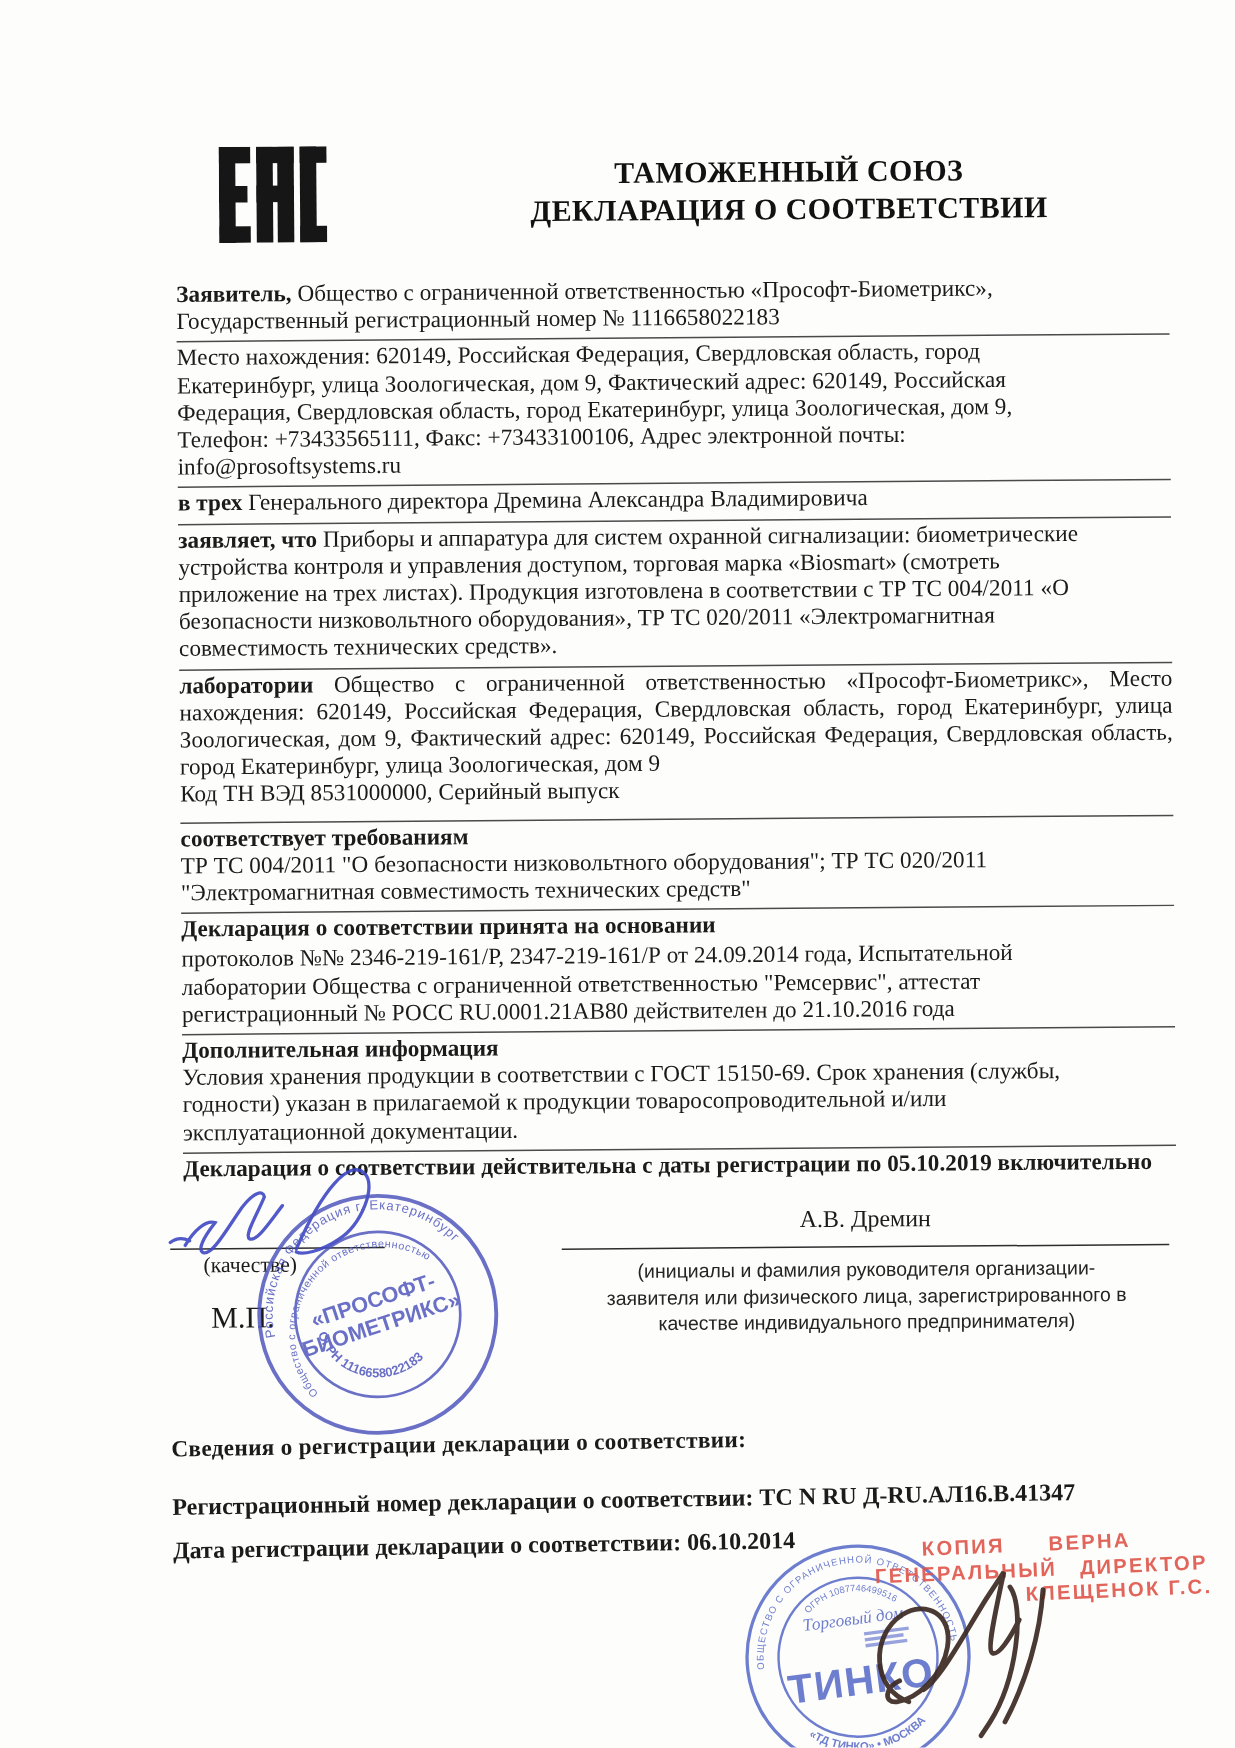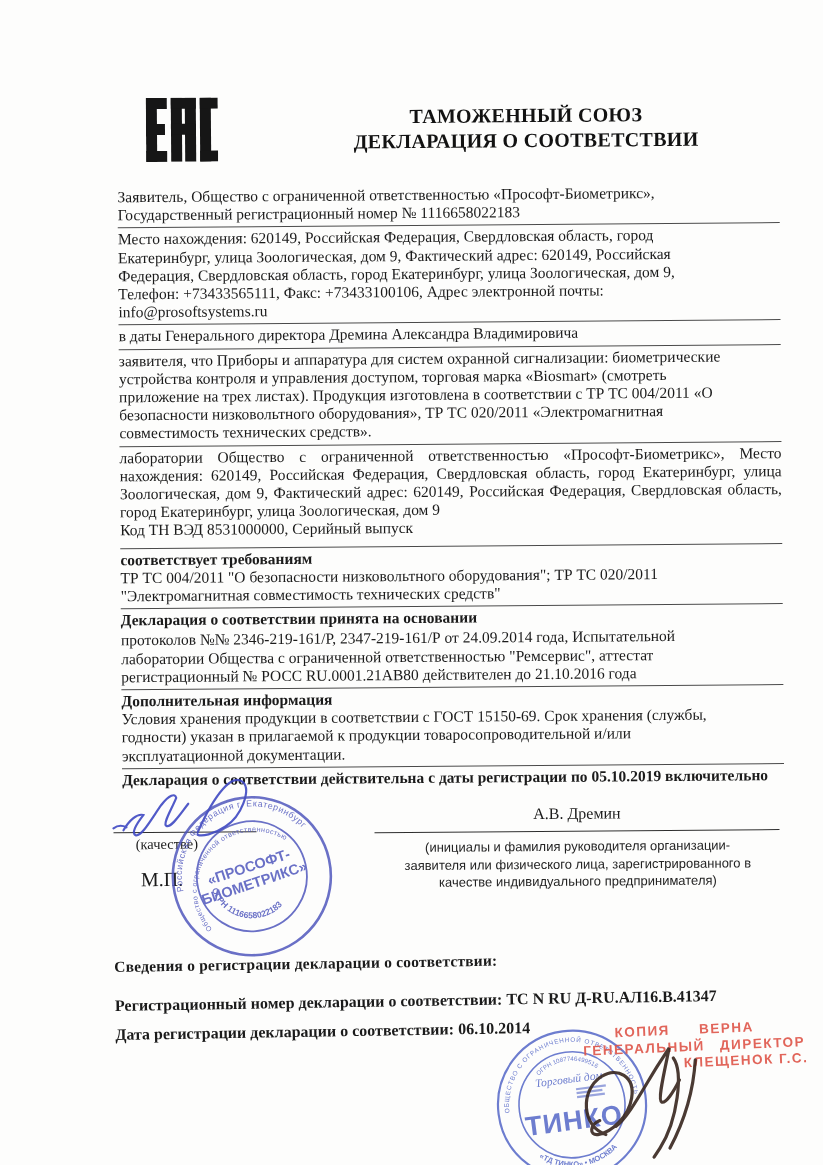--- a/index.html
+++ b/index.html
@@ -11,21 +11,21 @@
   }
   .sheet{position:absolute;inset:0;transform:rotate(-0.45deg);transform-origin:50% 55%;}
   
   .eac{position:absolute;left:150px;top:96px;}
   .title{position:absolute;left:295px;top:104px;width:470px;text-align:center;
     font-weight:bold;font-size:20px;line-height:25px;letter-spacing:.3px;color:#121212;}
   
   .form{position:absolute;left:121px;top:184px;width:662px;font-size:15.5px;line-height:18.2px;}
   .row{padding:2px 0 3px;border-bottom:1px solid #4a4a4a;}
   .row:last-child{border-bottom:none;}
-  .lead{font-weight:normal;}
+  .lead{font-weight:bold;}
   .pre{white-space:pre-line;}
   .just{text-align:justify;}
   .head{font-weight:bold;}
   .row .gap{margin-top:2px;}
   .padb{padding-bottom:8px;}
   .bold-row{font-weight:bold;}
   
   .sigline-l{position:absolute;left:112px;top:830px;width:143px;border-top:1.5px solid #2e2e2e;}
   .podpis{position:absolute;left:134px;top:834px;font-size:14.5px;}
   .mp{position:absolute;left:139px;top:866px;font-size:20px;}
@@ -85,25 +85,25 @@
 
     <div class="row">
       <span class="pre">Место нахождения: 620149, Российская Федерация, Свердловская область, город
 Екатеринбург, улица Зоологическая, дом 9, Фактический адрес: 620149, Российская
 Федерация, Свердловская область, город Екатеринбург, улица Зоологическая, дом 9,
 Телефон: +73433565111, Факс: +73433100106, Адрес электронной почты:
 info@prosoftsystems.ru</span>
     </div>
 
     <div class="row">
-      <span class="lead">в даты</span><span class="pre"> Генерального директора Дремина Александра Владимировича</span>
-    </div>
-
-    <div class="row">
-      <span class="lead">заявителя, что</span><span class="pre"> Приборы и аппаратура для систем охранной сигнализации: биометрические
+      <span class="lead">в трех</span><span class="pre"> Генерального директора Дремина Александра Владимировича</span>
+    </div>
+
+    <div class="row">
+      <span class="lead">заявляет, что</span><span class="pre"> Приборы и аппаратура для систем охранной сигнализации: биометрические
 устройства контроля и управления доступом, торговая марка «Biosmart» (смотреть
 приложение на трех листах). Продукция изготовлена в соответствии с ТР ТС 004/2011 «О
 безопасности низковольтного оборудования», ТР ТС 020/2011 «Электромагнитная
 совместимость технических средств».</span>
     </div>
 
     <div class="row just padb">
       <span class="lead">лаборатории</span><span> Общество с ограниченной ответственностью «Прософт-Биометрикс», Место нахождения: 620149, Российская Федерация, Свердловская область, город Екатеринбург, улица Зоологическая, дом 9, Фактический адрес: 620149, Российская Федерация, Свердловская область, город Екатеринбург, улица Зоологическая, дом 9</span>
       <div>Код ТН ВЭД 8531000000, Серийный выпуск</div>
     </div>

